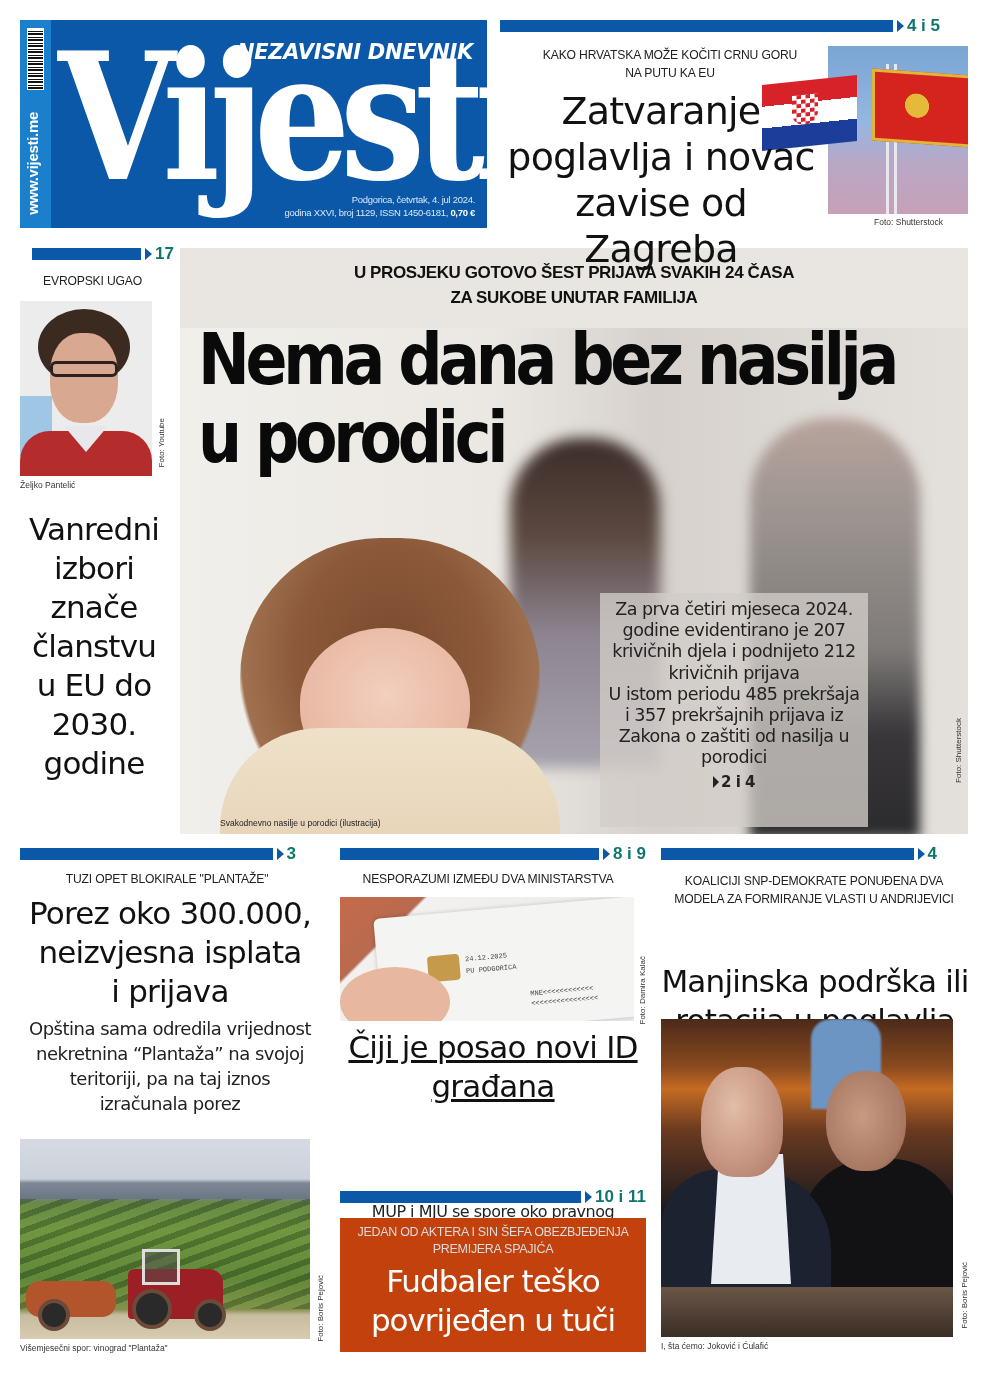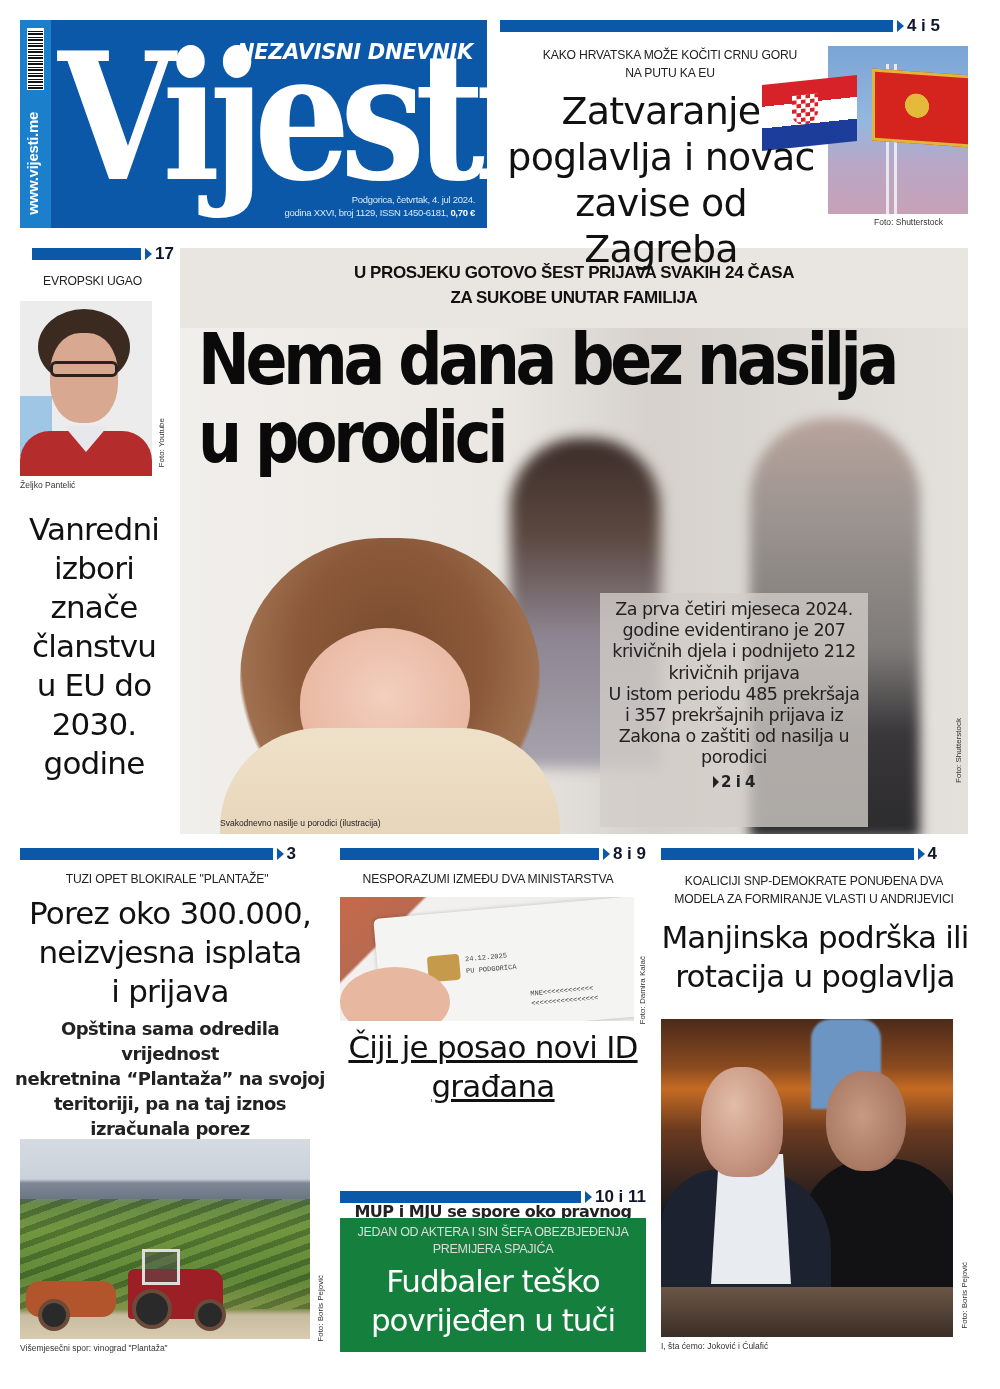--- a/index.html
+++ b/index.html
@@ -3,26 +3,26 @@
 <meta charset="utf-8">
 <style>
   * { box-sizing: border-box; margin: 0; padding: 0; }
   html, body { width: 1000px; height: 1389px; background: #ffffff; overflow: hidden; }
   body { position: relative; font-family: "Liberation Sans", "DejaVu Sans", sans-serif; color: #111; }
   .abs { position: absolute; }
 
   
   .secbar { position: absolute; height: 12px; display: flex; align-items: center; }
   .secbar .bar { height: 12px; background: #0b58a8; flex: 1; }
-  .secbar .pg { color: #0f172a; font-weight: bold; font-size: 17px; margin-left: 4px; white-space: nowrap; line-height: 12px; display: flex; align-items: center; }
+  .secbar .pg { color: #0f766e; font-weight: bold; font-size: 17px; margin-left: 4px; white-space: nowrap; line-height: 12px; display: flex; align-items: center; }
   .secbar .pg .tri { display: inline-block; width: 0; height: 0; border-top: 6px solid transparent; border-bottom: 6px solid transparent; border-left: 7px solid #0b58a8; margin-right: 3px; }
 
   .kicker { text-transform: uppercase; text-align: center; font-size: 13.5px; letter-spacing: -0.2px; color: #222; line-height: 18px; font-family: "Liberation Sans", sans-serif; transform: scaleX(0.9); }
   .head { text-align: center; color: #111; font-family: "DejaVu Sans", sans-serif; letter-spacing: -0.8px; }
-  .sub { text-align: center; color: #222; font-family: "DejaVu Sans", sans-serif; letter-spacing: -0.5px; font-weight: bold; }
+  .sub { text-align: center; color: #222; font-family: "DejaVu Sans", sans-serif; letter-spacing: -0.5px; }
   .credit-v { position: absolute; writing-mode: vertical-rl; transform: rotate(180deg); font-size: 8px; color: #333; white-space: nowrap; }
   .caption { position: absolute; font-size: 8.5px; color: #333; white-space: nowrap; }
 
   
   #masthead { left: 20px; top: 20px; width: 467px; height: 208px; background: #0b58a8; }
   #masthead .side { position: absolute; left: 0; top: 0; width: 31px; height: 208px; background: #1b7fcb; }
   #masthead .barcode { position: absolute; left: 7px; top: 8px; width: 17px; height: 62px; background: repeating-linear-gradient(0deg, #111 0 2px, #fff 2px 3px, #111 3px 4px, #fff 4px 6px); border: 1px solid #fff; }
   #masthead .url { position: absolute; left: 4px; top: 92px; writing-mode: vertical-rl; transform: rotate(180deg); color: #fff; font-weight: bold; font-size: 15px; letter-spacing: -0.3px; }
   #masthead .tagline { position: absolute; right: 14px; top: 20px; color: #fff; font-weight: bold; font-style: italic; font-size: 21px; letter-spacing: -0.3px; font-family: "DejaVu Sans", sans-serif; }
   #masthead .logo { position: absolute; left: 38px; top: -2px; color: #fff; font-family: "DejaVu Serif", "Liberation Serif", serif; font-weight: bold; font-size: 176px; letter-spacing: -12px; line-height: 200px; transform: scaleX(0.86); transform-origin: left top; }
@@ -67,21 +67,21 @@
   .idcard .txt { position: absolute; font-size: 7px; color: #444; font-family: "Liberation Mono", monospace; }
   .idcard .thumb { position: absolute; left: 0; top: 70px; width: 110px; height: 70px; border-radius: 50%; background: #e8b7a0; }
 
   .vineyard { position: absolute; left: 20px; top: 1139px; width: 290px; height: 200px; overflow: hidden; background: linear-gradient(180deg, #d6dbe2 0%, #cbd1da 20%, #7e8796 22%, #6b7683 30%, #5d7d47 32%, #6a8e3e 45%, #527a33 70%, #7f8b4a 85%, #c8bca0 88%, #d8cbb0 100%); }
   .vineyard .rows { position: absolute; left: 0; top: 60px; width: 290px; height: 110px; background: repeating-linear-gradient(160deg, rgba(40,70,20,.35) 0 6px, rgba(130,170,70,.3) 6px 14px); }
   .vineyard .tank { position: absolute; left: 6px; top: 142px; width: 90px; height: 36px; background: #b2552d; border-radius: 14px; }
   .vineyard .tractor { position: absolute; left: 108px; top: 130px; width: 95px; height: 50px; background: #9b1f25; border-radius: 6px 14px 4px 4px; }
   .vineyard .cab { position: absolute; left: 122px; top: 110px; width: 38px; height: 36px; border: 3px solid #ddd; background: rgba(80,80,80,.5); }
   .vineyard .wheel { position: absolute; width: 32px; height: 32px; border-radius: 50%; background: #2a2a2a; border: 4px solid #6b4a3a; }
 
-  .fight { position: absolute; left: 340px; top: 1218px; width: 306px; height: 134px; background: #15803d; }
+  .fight { position: absolute; left: 340px; top: 1218px; width: 306px; height: 134px; background: #c2410c; }
   .fight .k { position: absolute; left: 0; top: 6px; width: 306px; color: #dcdcdc; font-size: 12.5px; line-height: 17px; text-align: center; text-transform: uppercase; letter-spacing: -0.3px; }
   .fight .h { position: absolute; left: 0; top: 44px; width: 306px; color: #fff; font-size: 31px; line-height: 39px; text-align: center; letter-spacing: -1px; font-family: "DejaVu Sans", sans-serif; }
 
   .politicians { position: absolute; left: 661px; top: 1019px; width: 292px; height: 318px; background: linear-gradient(180deg, #4c2a1a 0%, #8a4a1f 15%, #c56b23 22%, #6a3a20 35%, #1a1a1e 60%, #0e0e12 100%); overflow: hidden; }
   .politicians .p1-head { position: absolute; left: 40px; top: 48px; width: 82px; height: 110px; border-radius: 46% 46% 40% 40%; background: radial-gradient(ellipse at 40% 35%, #e2bda7 0%, #c59480 60%, #a87664 100%); }
   .politicians .p1-body { position: absolute; left: 0; top: 150px; width: 170px; height: 170px; border-radius: 60px 80px 0 0; background: #1d2230; }
   .politicians .p1-shirt { position: absolute; left: 50px; top: 135px; width: 80px; height: 130px; background: #e8ebef; clip-path: polygon(10% 0, 90% 0, 100% 100%, 0 100%); }
   .politicians .p2-head { position: absolute; left: 165px; top: 52px; width: 80px; height: 100px; border-radius: 46%; background: radial-gradient(ellipse at 45% 45%, #c79a82 0%, #a87862 70%, #5a3d30 100%); }
   .politicians .p2-body { position: absolute; left: 140px; top: 140px; width: 160px; height: 180px; border-radius: 70px 70px 0 0; background: #121214; }
   .politicians .p3 { position: absolute; left: 150px; top: 0; width: 70px; height: 90px; background: #6c95c4; border-radius: 20px 20px 0 0; filter: blur(1px); }
@@ -273,21 +273,21 @@
   <div class="bar"></div>
   <div class="pg">
       <span class="tri"></span>
       <span>4</span>
     </div>
 </div>
 <div class="kicker abs" style="left:654px; top:872px; width:320px;">
   <div>KOALICIJI SNP-DEMOKRATE PONUĐENA DVA</div>
   <div>MODELA ZA FORMIRANJE VLASTI U ANDRIJEVICI</div>
 </div>
-<div class="head abs" style="left:652px; top:918px; width:326px; font-size:31px; line-height:39px;">
+<div class="head abs" style="left:652px; top:962px; width:326px; font-size:31px; line-height:39px;">
   <div>Manjinska podrška ili</div>
   <div>rotacija u poglavlja</div>
 </div>
 <div class="politicians">
   <div class="p3"></div>
   <div class="p2-body"></div>
   <div class="p2-head"></div>
   <div class="p1-body"></div>
   <div class="p1-shirt"></div>
   <div class="p1-head"></div>

